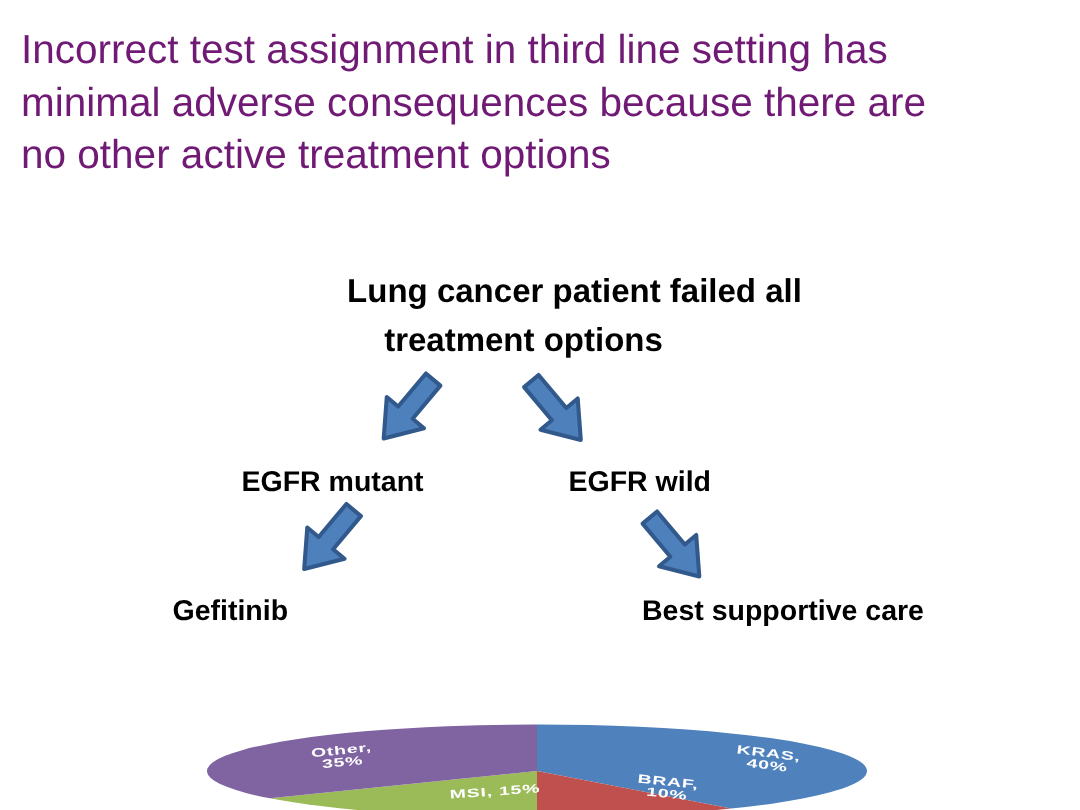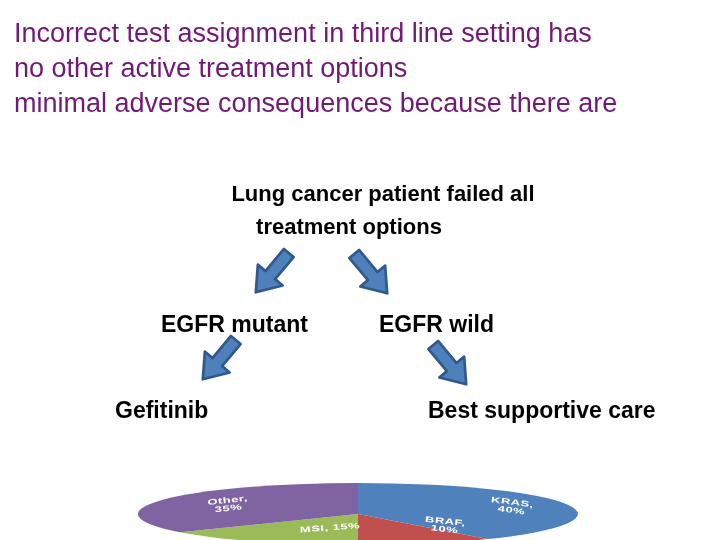--- a/index.html
+++ b/index.html
@@ -9,21 +9,21 @@
     font-family:"Liberation Sans", sans-serif;
   }
   .abs{position:absolute;}
   .title{
     left:14px;top:16px;width:700px;
     font-size:27px;line-height:35px;font-weight:400;color:#701a75;
   }
   .root-line{font-size:22px;font-weight:700;text-align:center;padding-left:48px;}
   .root-line1{left:0;top:181px;width:670px;}
   .root-line2{left:0;top:214px;width:602px;}
-  .node{font-size:23px;font-weight:700;white-space:nowrap;}
+  .node{font-size:19px;font-weight:700;white-space:nowrap;}
   .branch-left{left:161px;top:311px;}
   .branch-right{left:379px;top:311px;}
   .leaf-left{left:115px;top:397px;}
   .leaf-right{left:428px;top:397px;}
   .arrow{width:36px;height:56px;}
   .a1-left{left:254px;top:245px;transform:rotate(40deg);}
   .a1-right{left:353px;top:246px;transform:rotate(-40deg);}
   .a2-left{left:201px;top:332px;transform:rotate(40deg);}
   .a2-right{left:432px;top:337px;transform:rotate(-40deg);}
   #pie-svg{left:0;top:0;width:720px;height:540px;}
@@ -36,22 +36,22 @@
   .plbl-msi{left:282px;top:521px;width:96px;transform:rotate(-4deg) scaleY(.62);}
   .plbl-other{left:196px;top:491px;width:64px;transform:rotate(-6deg) scaleY(.62);}
 </style>
 </head>
 <body>
 
 <div class="slide">
 
   <div class="abs title">
     <div>Incorrect test assignment in third line setting has</div>
+    <div>minimal adverse consequences because there are</div>
     <div>no other active treatment options</div>
-    <div>minimal adverse consequences because there are</div>
   </div>
 
   <div class="abs root-line root-line1">Lung cancer patient failed all</div>
   <div class="abs root-line root-line2">treatment options</div>
 
   <svg class="abs arrow a1-left" viewBox="0 0 40 62">
     <path class="arrow-shape" d="M13 2 L27 2 L27 34 L38 34 L20 59 L2 34 L13 34 Z" stroke-width="3" stroke-linejoin="round" fill="#4E80BC" stroke="#31598C"></path>
   </svg>
   <svg class="abs arrow a1-right" viewBox="0 0 40 62">
     <path class="arrow-shape" d="M13 2 L27 2 L27 34 L38 34 L20 59 L2 34 L13 34 Z" stroke-width="3" stroke-linejoin="round" fill="#4E80BC" stroke="#31598C"></path>

